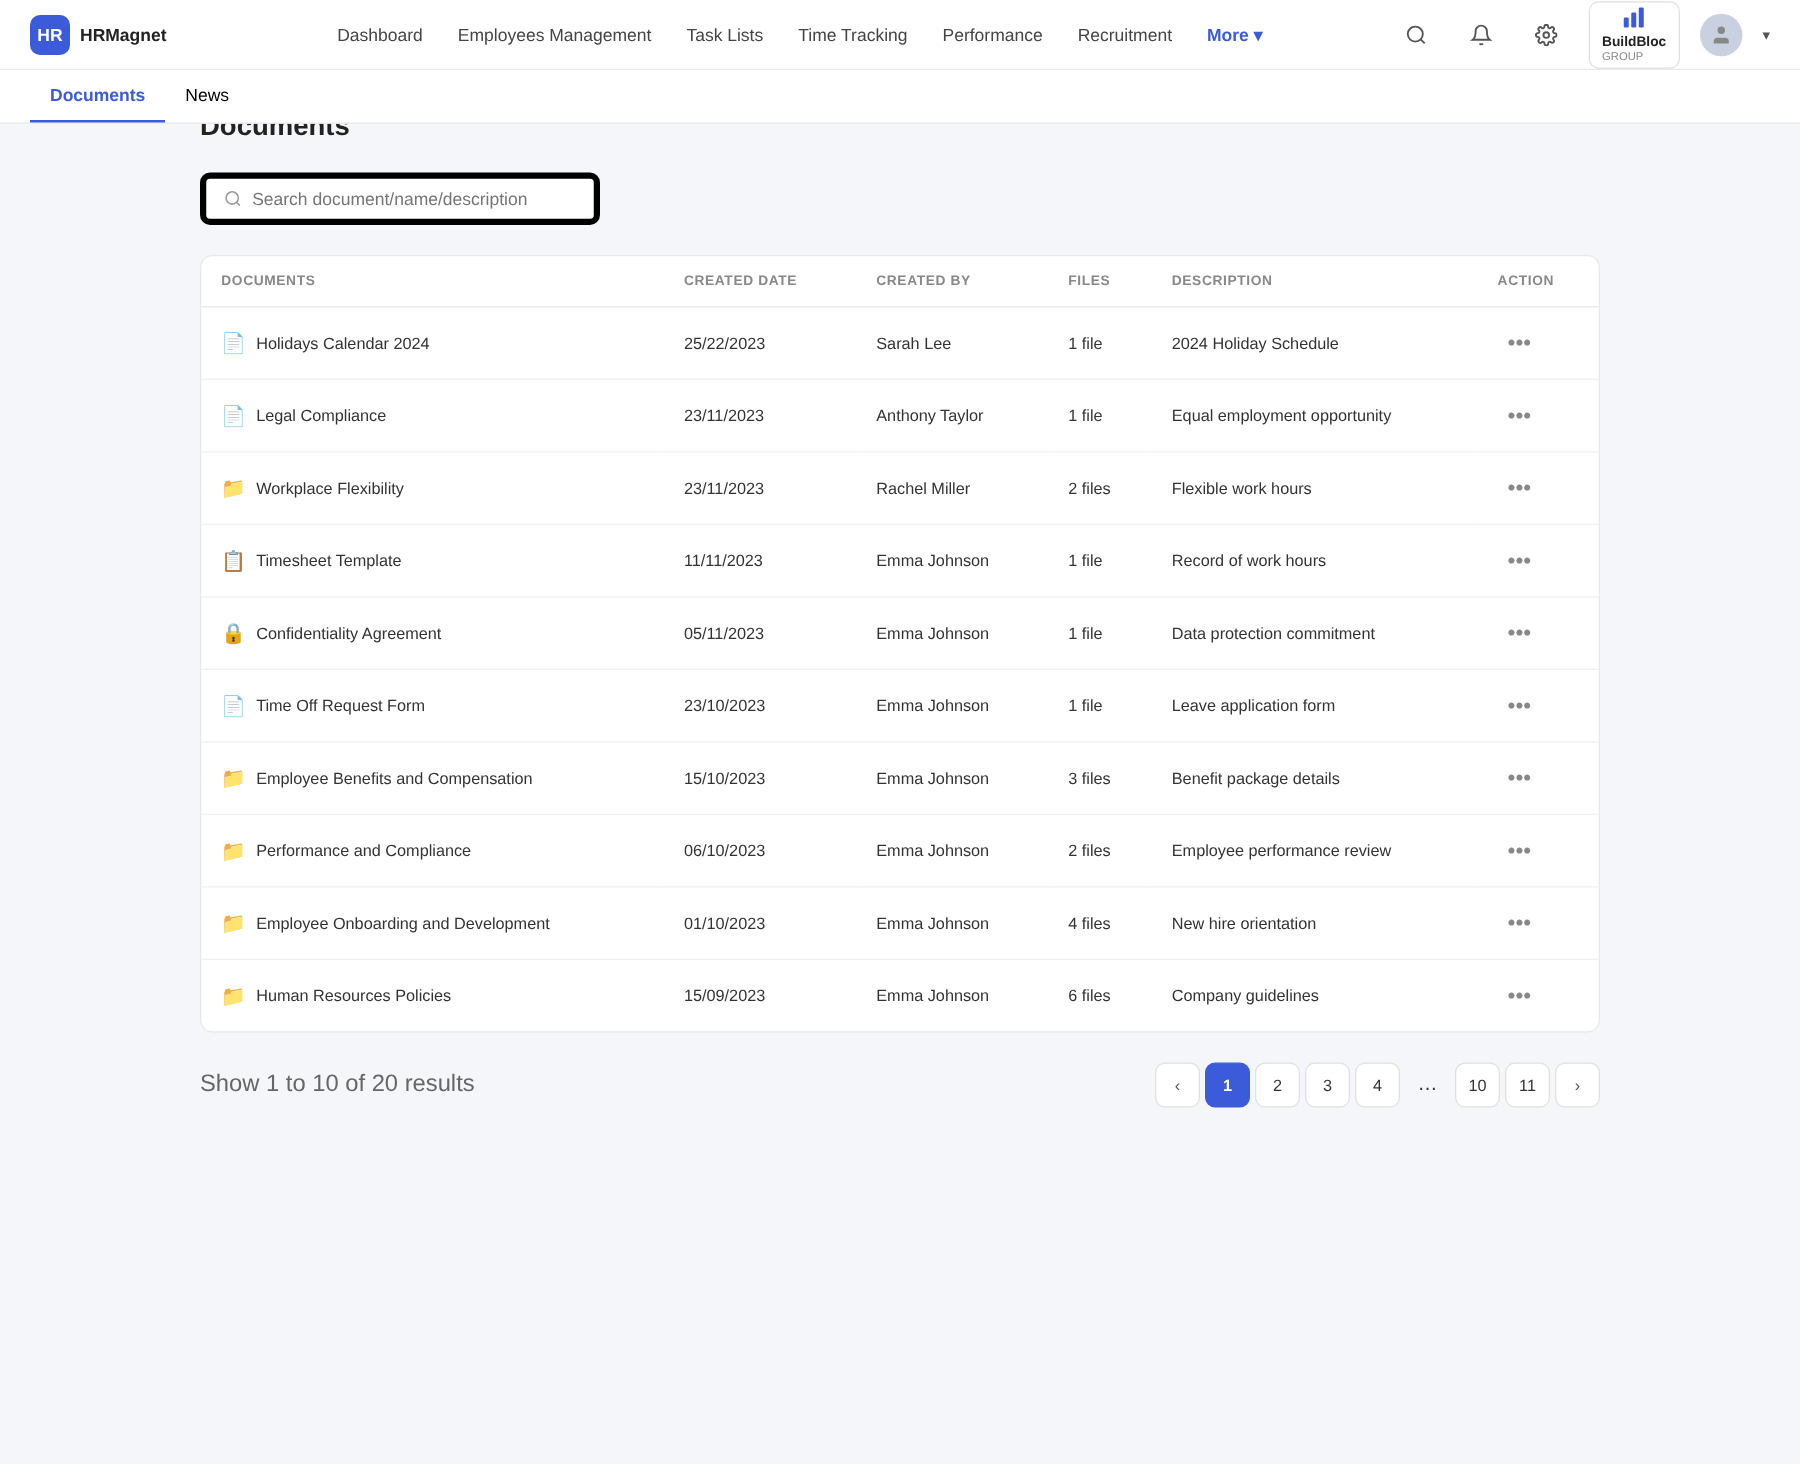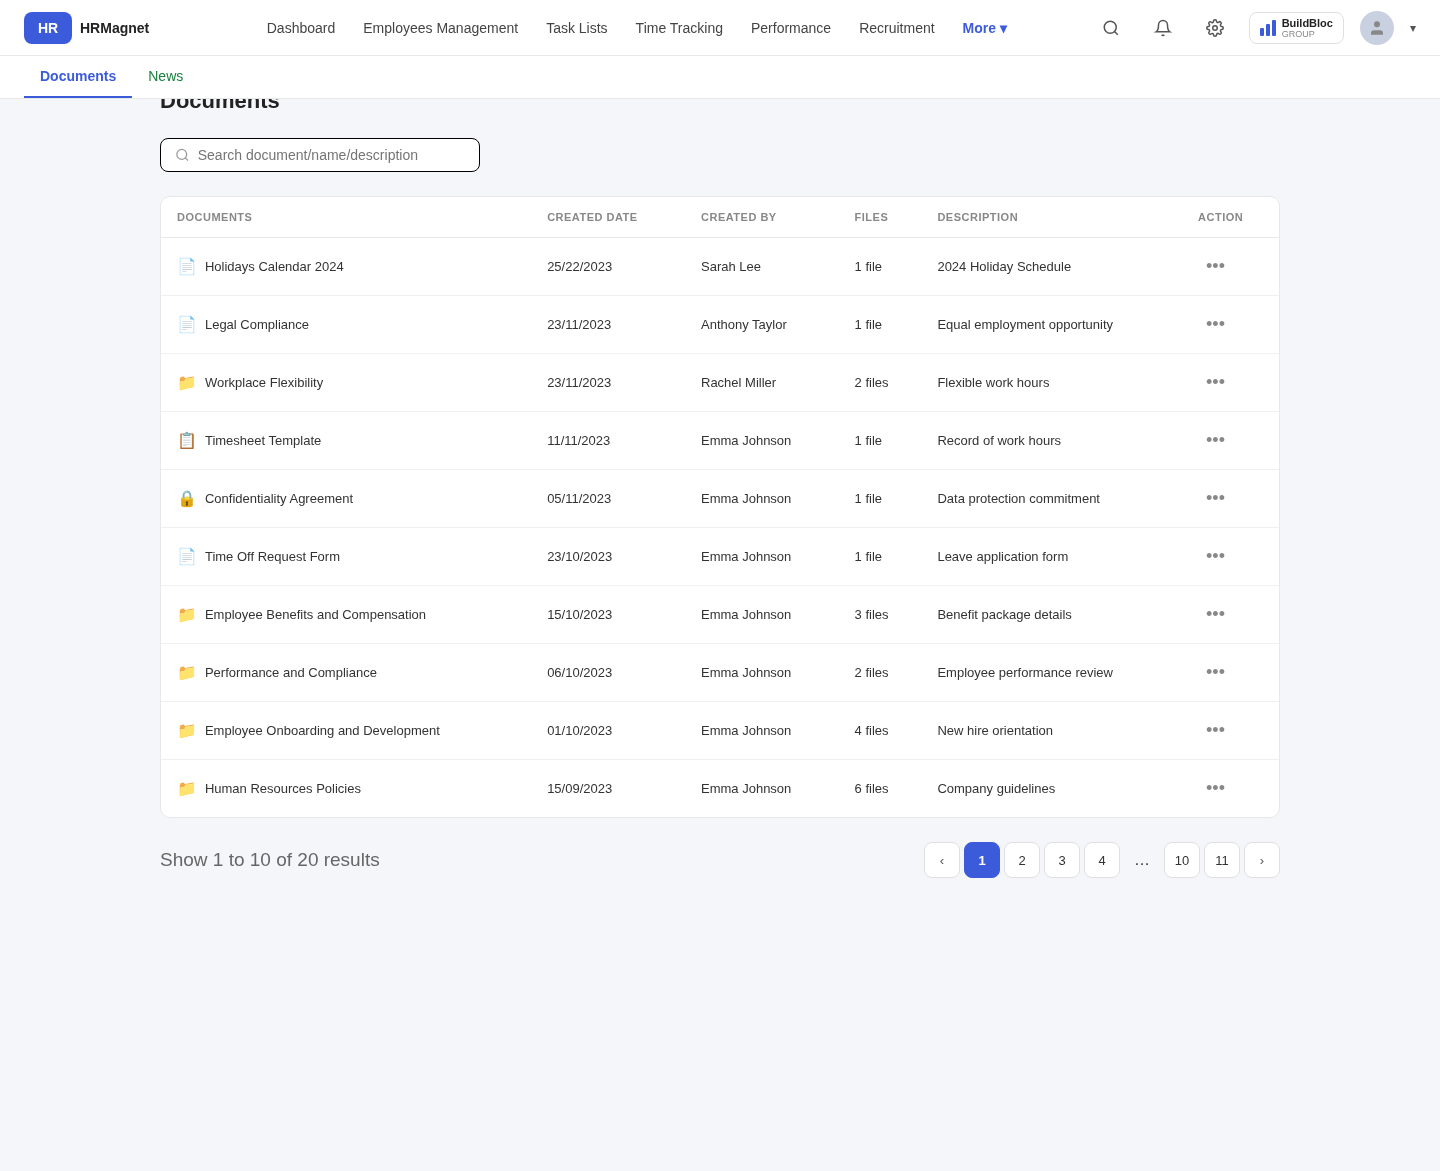--- a/index.html
+++ b/index.html
@@ -5,57 +5,57 @@
     * { box-sizing: border-box; margin: 0; padding: 0; }
     body { font-family: -apple-system, BlinkMacSystemFont, 'Segoe UI', sans-serif; background: #f5f6fa; min-height: 1171px; }
 
     
     .navbar {
       display: flex; align-items: center; background: #fff;
       height: 56px; padding: 0 24px; border-bottom: 1px solid #e8e8e8;
       position: relative; z-index: 100;
     }
     .nav-logo { display: flex; align-items: center; gap: 8px; margin-right: 32px; text-decoration: none; }
-    .nav-logo-icon { width: 48px; height: 32px; background: #3b5bdb; border-radius: 8px; display: flex; align-items: center; justify-content: center; color: #fff; font-weight: bold; font-size: 14px; }
+    .nav-logo-icon { width: 32px; height: 32px; background: #3b5bdb; border-radius: 8px; display: flex; align-items: center; justify-content: center; color: #fff; font-weight: bold; font-size: 14px; }
     .nav-logo-text { font-weight: 700; font-size: 14px; color: #222; }
     .nav-links { display: flex; align-items: center; gap: 4px; flex: 1; justify-content: center; }
     .nav-link {
       padding: 8px 12px; border-radius: 6px; font-size: 14px; color: #444;
       cursor: pointer; text-decoration: none; white-space: nowrap;
       display: flex; align-items: center; gap: 4px;
     }
     .nav-link.active { color: #3b5bdb; font-weight: 600; }
     .nav-right { display: flex; align-items: center; gap: 16px; margin-left: auto; }
     .nav-icon-btn { width: 36px; height: 36px; border-radius: 50%; display: flex; align-items: center; justify-content: center; cursor: pointer; color: #555; }
-    .brand-badge { display: flex; align-items: center; gap: 6px; padding: 4px 10px; border: 1px solid #e0e0e0; border-radius: 8px; }
+    .brand-badge { display: flex; align-items: center; gap: 6px; padding: 4px 10px; border: 1px solid #e0e0e0; border-radius: 8px; flex-direction: column; }
     .brand-bars { display: flex; align-items: flex-end; gap: 2px; }
     .brand-bar { width: 4px; background: #3b5bdb; border-radius: 1px; }
     .avatar { width: 34px; height: 34px; border-radius: 50%; background: #c9d0e0; display: flex; align-items: center; justify-content: center; cursor: pointer; }
     .avatar-chevron { color: #555; font-size: 12px; cursor: pointer; }
 
     
     .dropdown-menu {
       position: absolute; top: 56px; left: 0; right: 0;
       background: #fff; border-bottom: 1px solid #e8e8e8;
       display: flex; padding: 0 24px;
     }
     .dropdown-item {
-      padding: 12px 16px; font-size: 14px; color: #15803d; cursor: pointer;
+      padding: 12px 16px; font-size: 14px; color: #000000; cursor: pointer;
       border-bottom: 2px solid transparent;
     }
     .dropdown-item.active { color: #3b5bdb; border-bottom-color: #3b5bdb; font-weight: 600; }
 
     
     .page-content { padding: 32px 40px; max-width: 1200px; margin: 0 auto; }
     .page-title { font-size: 22px; font-weight: 700; color: #222; margin-bottom: 24px; }
 
     
     .search-bar {
       display: flex; align-items: center; gap: 8px;
-      background: #fff; border: 1px solid #000000; border-radius: 8px;
+      background: #fff; border: 5px solid #000000; border-radius: 8px;
       padding: 8px 14px; width: 320px; margin-bottom: 24px;
     }
     .search-bar input {
       border: none; outline: none; font-size: 14px; color: #555; width: 100%;
       background: transparent;
     }
 
     
     .table-container { background: #fff; border-radius: 10px; border: 1px solid #e8e8e8; overflow: hidden; }
     table { width: 100%; border-collapse: collapse; }

